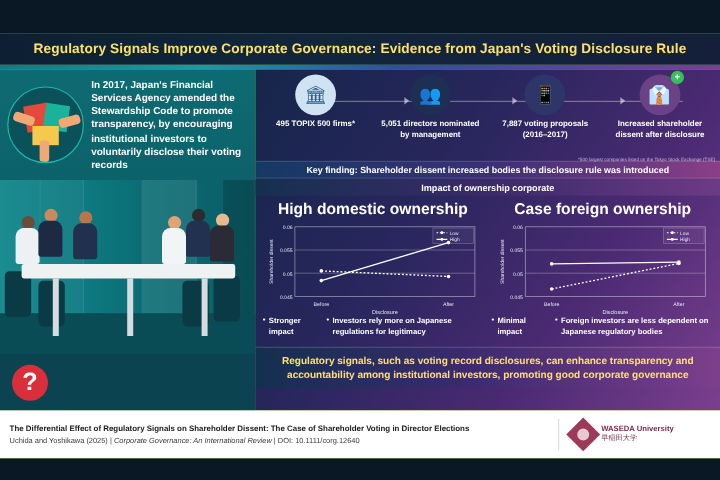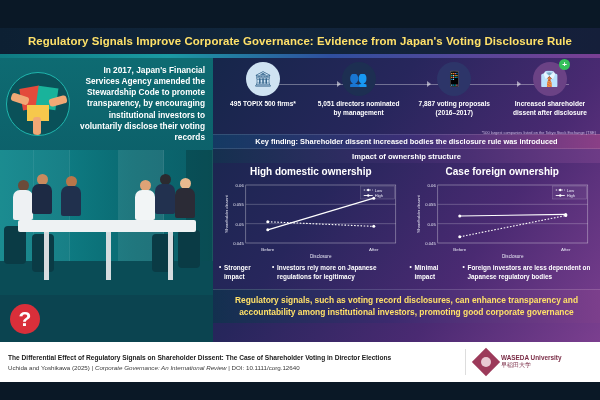--- a/index.html
+++ b/index.html
@@ -32,21 +32,21 @@
   .handshake { flex:0 0 64px; width:64px; height:64px; border-radius:50%;
     background:#0a5159; border:1.5px solid #1fb5ad; position:relative; overflow:hidden; }
   .hs-sq { position:absolute; }
   .hs-a { width:20px; height:22px; background:#e34a3b; left:14px; top:14px; transform:rotate(-10deg); }
   .hs-b { width:20px; height:22px; background:#19b39b; left:30px; top:14px; transform:rotate(8deg); }
   .hs-c { width:22px; height:16px; background:#f6c84c; left:20px; top:32px; }
   .hs-arm { position:absolute; background:#f0a875; border-radius:3px; }
   .hs-1 { width:18px; height:8px; left:4px; top:22px; transform:rotate(18deg); }
   .hs-2 { width:18px; height:8px; left:42px; top:24px; transform:rotate(-15deg); }
   .hs-3 { width:8px; height:18px; left:26px; top:44px; }
-  .left-top p { color:#ffffff; font-size:8.3px; line-height:1.34; font-weight:bold;text-align:right; }
+  .left-top p { color:#ffffff; font-size:8.3px; line-height:1.34; font-weight:bold; }
 
   .board-img { position:relative; height:145px; width:213px; overflow:hidden;
     background:linear-gradient(180deg,#0d7e84,#0a6b73); }
   .bi-wall { position:absolute; inset:0; background:
      linear-gradient(90deg,#11878c 0%,#0e7b82 30%,#0a6a72 62%,#0b5d66 100%); }
   .bi-pane { position:absolute; top:0; height:100%; background:rgba(255,255,255,.045);
      border-right:1px solid rgba(255,255,255,.07); }
   .bi-floor { position:absolute; left:0; bottom:0; width:100%; height:34px;
      background:#0a4c56; }
   .bi-table { position:absolute; left:18px; top:70px; width:178px; height:12px;
@@ -95,21 +95,21 @@
 
   .band-key { background:linear-gradient(90deg,#143a63,#3b2f76 50%,#8a3f86 100%);
      height:15px; border-top:1px solid rgba(255,255,255,.12);
      border-bottom:1px solid rgba(255,255,255,.12); }
   .band-key .bt { font-size:7.4px; }
   .band-impact { background:linear-gradient(90deg,#15304f,#3a2a6a 50%,#6d3b86 100%);
      height:14px; }
 
   .charts { display:flex; height:100px; padding:3px 6px 0 6px; gap:8px; }
   .chart-box { flex:1; position:relative; }
-  .chart-title { text-align:center; color:#fff; font-size:10px; font-weight:bold;
+  .chart-title { text-align:center; color:#fff; font-size:13px; font-weight:bold;
      margin-bottom:2px; }
   .plot-wrap { position:relative; height:82px; }
   svg.plot { width:100%; height:82px; display:block; }
 
   .bullets { display:flex; height:26px; padding:1px 6px 0 6px; gap:6px; }
   .bcol { flex:1; display:flex; gap:5px; }
   .bcol .b1 { width:48px; }
   .bcol .b2 { flex:1; }
   .bul { color:#fff; font-size:6.4px; line-height:1.38; position:relative;
      padding-left:5px; font-weight:bold; }
@@ -245,21 +245,21 @@
         </div>
       </div>
       <div class="tl-foot">*500 largest companies listed on the Tokyo Stock Exchange (TSE)</div>
     </div>
 
     <div class="band band-key">
       <div class="bt">Key finding: Shareholder dissent increased bodies the disclosure rule was introduced</div>
     </div>
 
     <div class="band band-impact">
-      <div class="bt">Impact of ownership structure</div>
+      <div class="bt">Impact of ownership corporate</div>
     </div>
 
     <div class="charts">
       <div class="chart-box">
         <div class="chart-title">High domestic ownership</div>
         <div class="plot-wrap">
             <svg class="plot" id="plot0" viewBox="0 0 182 82">
               <rect x="26" y="6" width="150" height="58" fill="none" stroke="rgba(255,255,255,.55)" stroke-width="0.6"></rect>
               <text x="24" y="66" text-anchor="end" fill="#e8e8f5" font-size="4.2" font-family="&quot;Liberation Sans&quot;, sans-serif">0.045</text>
               <line x1="26" y1="44.66666666666665" x2="176" y2="44.66666666666665" stroke="rgba(255,255,255,.45)" stroke-width="0.5"></line>

